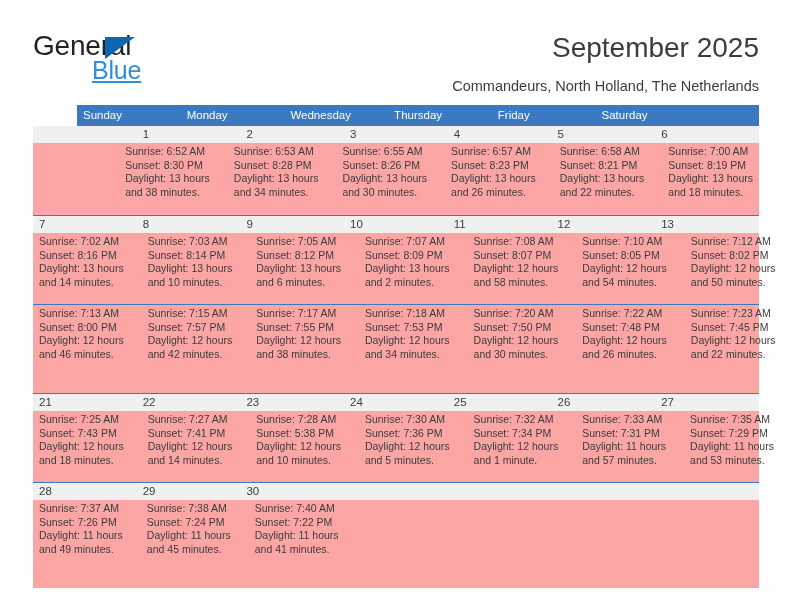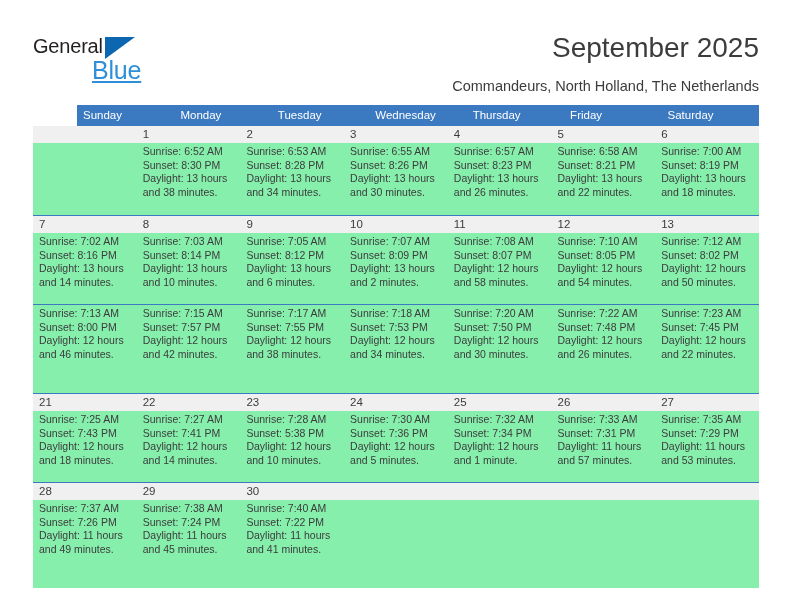--- a/index.html
+++ b/index.html
@@ -30,21 +30,21 @@
   .logo {
     position: absolute;
     left: 33px;
     top: 32px;
     width: 180px;
     height: 52px;
   }
   .logo-general {
     position: absolute;
     left: 0; top: 0;
-    font-size: 20px;
+    font-size: 28px;
     color: #231f20;
     letter-spacing: -0.2px;
     line-height: 28px;
     font-family: "Liberation Sans", sans-serif;
   }
   .logo-tri {
     position: absolute;
     left: 72px;
     top: 5px;
     width: 0; height: 0;
@@ -125,22 +125,23 @@
   .daynum-cell {
     width: 103.714px;
     box-sizing: border-box;
     padding-left: 6px;
     font-size: 11.5px;
     line-height: 17px;
     color: #3c3c3c;
   }
   .detail-band {
     display: flex;
-    background: #86efac;
+    background: #fca5a5;
     height: 88px;
+    gap: 12px;
   }
   .detail-cell {
     width: 103.714px;
     box-sizing: border-box;
     padding: 2px 6px 0 6px;
     font-size: 10.5px;
     line-height: 13.6px;
     color: #3c3c3c;
   }
   .detail-line {
@@ -162,21 +163,20 @@
 
     <div class="title">September 2025</div>
     <div class="subtitle">Commandeurs, North Holland, The Netherlands</div>
   </div>
 
   <div class="calendar">
 
     <div class="weekday-row">
       <div class="weekday-cell">Sunday</div>
       <div class="weekday-cell">Monday</div>
-      <div class="weekday-cell">Tuesday</div>
       <div class="weekday-cell">Wednesday</div>
       <div class="weekday-cell">Thursday</div>
       <div class="weekday-cell">Friday</div>
       <div class="weekday-cell">Saturday</div>
     </div>
 
     <div class="week-row first">
       <div class="daynum-band">
         <div class="daynum-cell"></div>
         <div class="daynum-cell">1</div>

